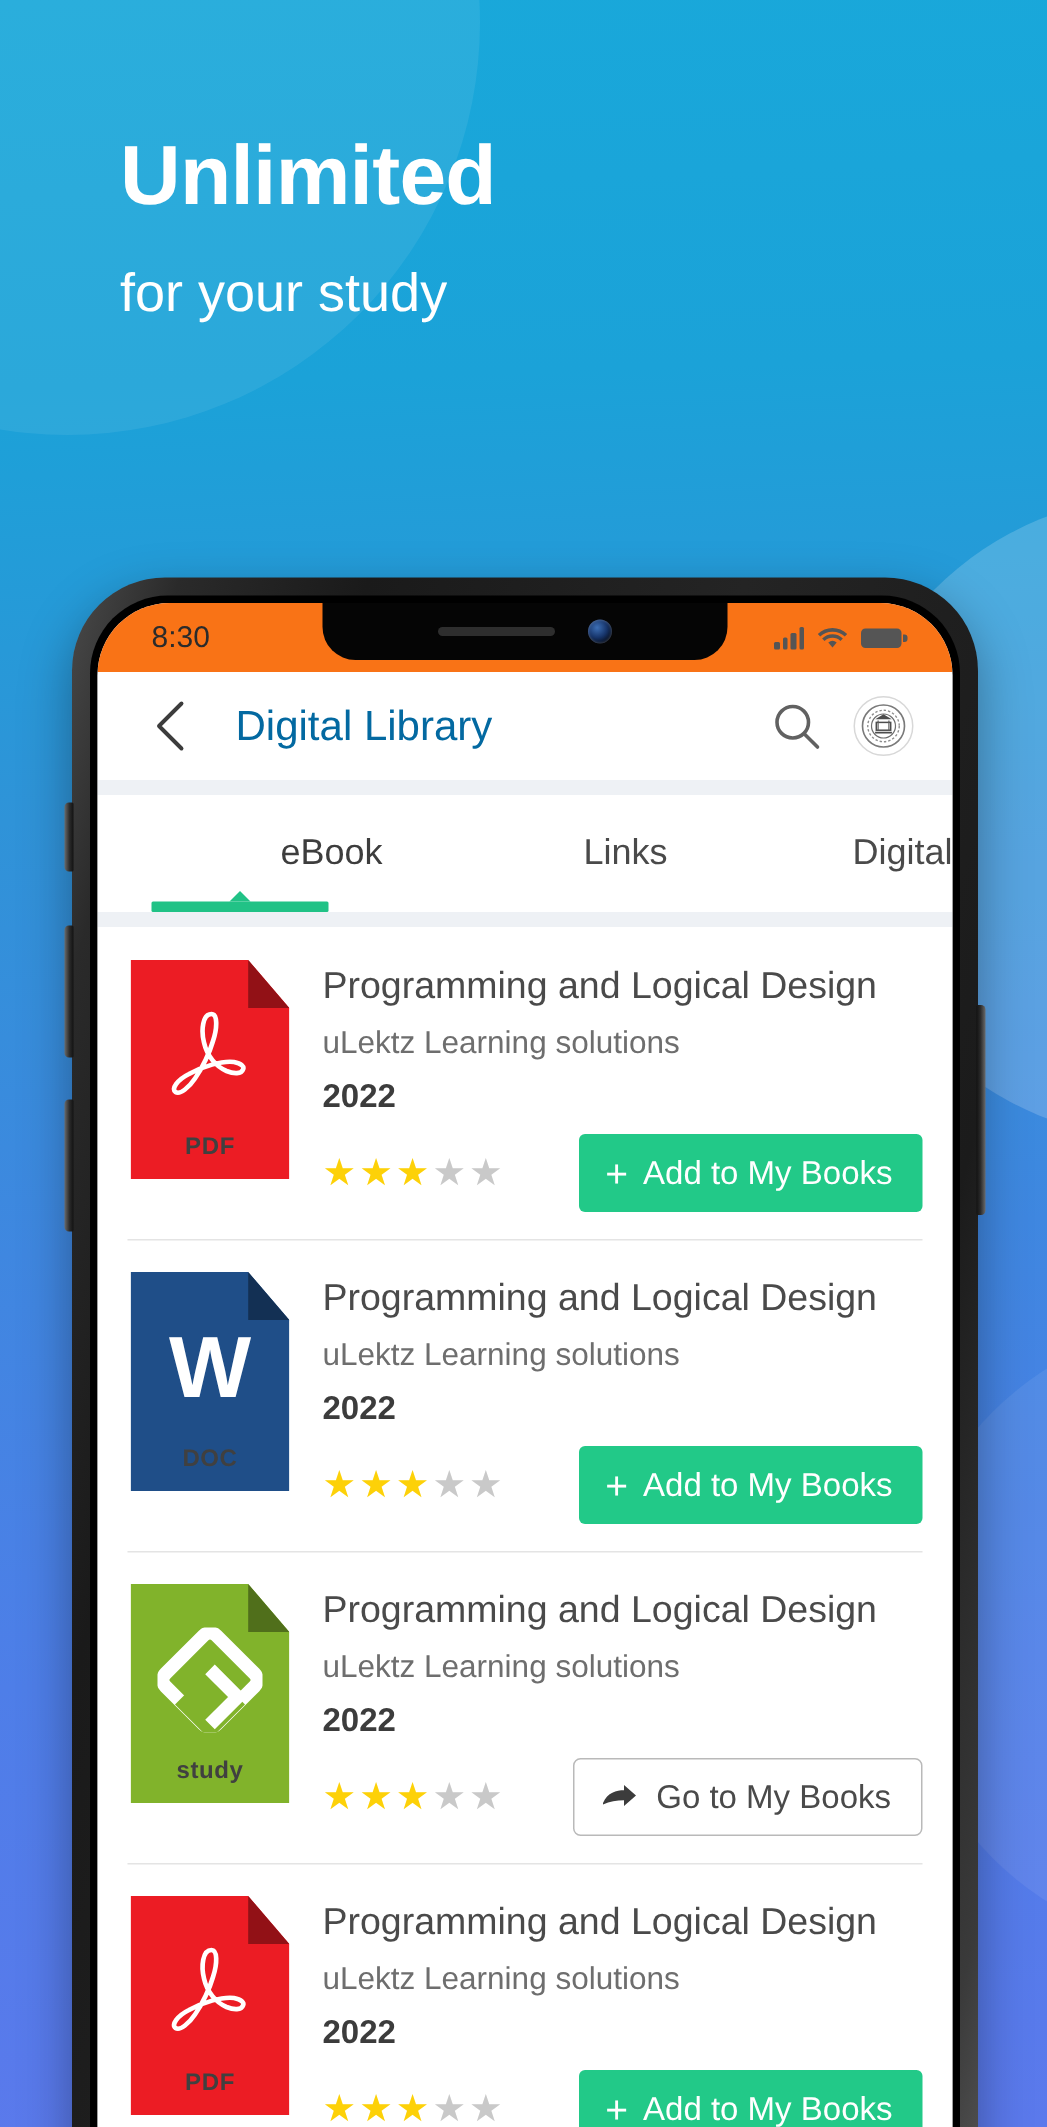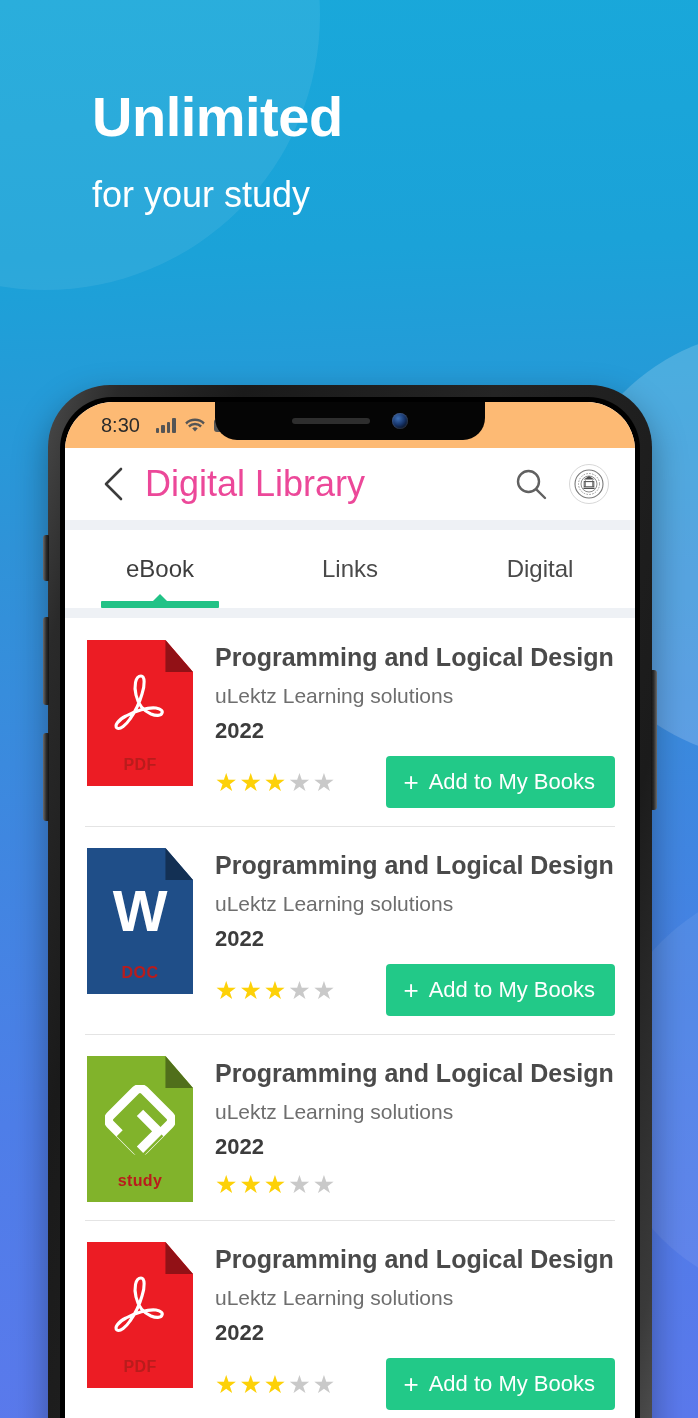--- a/index.html
+++ b/index.html
@@ -35,21 +35,21 @@
     position: absolute;
     left: 600px; top: 880px;
     width: 420px; height: 420px;
     border-radius: 50%;
     background: rgba(255,255,255,0.07);
   }
 
   
   .headline {
     position: absolute;
-    left: 92px; top: 78px;
+    left: 80px; top: 78px;
     width: 560px;
     color: #ffffff;
     z-index: 5;
   }
   .headline .l1, .headline .l2 {
     font-size: 56px;
     font-weight: bold;
     letter-spacing: -0.5px;
     line-height: 78px;
     display: block;
@@ -134,22 +134,23 @@
     background: radial-gradient(circle at 38% 34%, #3d6fb5 0%, #17356b 45%, #050b18 78%, #000 100%);
     box-shadow: inset 0 0 2px rgba(255,255,255,0.35);
   }
 
   
   .statusbar {
     position: relative;
     height: 46px;
     display: flex;
     align-items: center;
+    justify-content: space-between;
     padding: 0 34px 0 36px;
-    background: #fdba74;
+    background: #f97316;
     z-index: 15;
     gap: 16px;
   }
   .status-time {
     font-size: 20px;
     color: #2b2b2b;
     font-weight: 400;
   }
   .status-icons {
     display: flex;
@@ -183,23 +184,23 @@
     height: 72px;
     padding: 0 26px 0 28px;
     background: #fff;
   }
   .back-btn {
     width: 40px; height: 40px;
     display: flex; align-items: center; justify-content: center;
     flex: 0 0 auto;
   }
   .app-title {
-    font-size: 36px;
-    color: #ec4899;
-    margin-left: 12px;
+    font-size: 28px;
+    color: #0369a1;
+    margin-left: 24px;
     flex: 1 1 auto;
     font-weight: 400;
   }
   .search-btn {
     width: 44px; height: 44px;
     display: flex; align-items: center; justify-content: center;
     flex: 0 0 auto;
   }
   .avatar {
     width: 40px; height: 40px;
@@ -221,21 +222,21 @@
   .tabs {
     display: flex;
     background: #fff;
     height: 78px;
     align-items: stretch;
   }
   .tab {
     flex: 1 1 0;
     display: flex;
     flex-direction: column;
-    align-items: center;
+    align-items: flex-end;
     justify-content: center;
     position: relative;
     color: #4a4a4a;
     font-size: 24px;
   }
   .tab.active { color: #3d3d3d; }
   .tab .underline {
     position: absolute;
     bottom: 0;
     left: 50%;
@@ -290,21 +291,21 @@
   .fileicon .fold {
     position: absolute;
     right: 0; top: 0;
     width: 26%; height: 22%;
     clip-path: polygon(0 0, 100% 100%, 0 100%);
     filter: brightness(0.62);
   }
   .fileicon .label {
     position: relative;
     z-index: 3;
-    color: #b91c1c;
+    color: #404040;
     font-size: 16px;
     font-weight: bold;
     letter-spacing: 0.4px;
   }
   .fileicon .glyph {
     position: absolute;
     left: 0; right: 0; top: 20px;
     bottom: 38px;
     z-index: 2;
     display: flex;
@@ -315,21 +316,21 @@
   
   .rowbody {
     flex: 1 1 auto;
     padding-left: 22px;
     display: flex;
     flex-direction: column;
   }
   .bk-title {
     font-size: 25px;
     color: #4a4a4a;
-    font-weight: 700;
+    font-weight: 400;
     line-height: 34px;
   }
   .bk-pub {
     font-size: 21px;
     color: #6e6e6e;
     margin-top: 8px;
     line-height: 28px;
   }
   .bk-year {
     font-size: 22px;
@@ -552,20 +553,26 @@
               <div class="bk-pub">uLektz Learning solutions</div>
               <div class="bk-year">2022</div>
               <div class="rowfoot">
                 <div class="stars">
                   <span class="star on">★</span>
                     <span class="star on">★</span>
                     <span class="star on">★</span>
                     <span class="star">★</span>
                     <span class="star">★</span>
                 </div>
+                <button class="btn-goto">
+                  <svg width="24" height="18" viewBox="0 0 24 18">
+                    <path d="M1 13c3-7 9-8.5 14-8.5V1l8 7-8 7v-3.8c-5 0-9.5.9-14 2.8Z" fill="#3c3c3c"></path>
+                  </svg>
+                  <span>Go to My Books</span>
+                </button>
               </div>
             </div>
           </div>
 
           <div class="row">
             <div class="fileicon">
               <div class="body" style="background:#EC1C24"></div>
               <div class="fold" style="background:#EC1C24"></div>
               <div class="glyph">
                 <svg width="64" height="72" viewBox="0 0 64 72">

